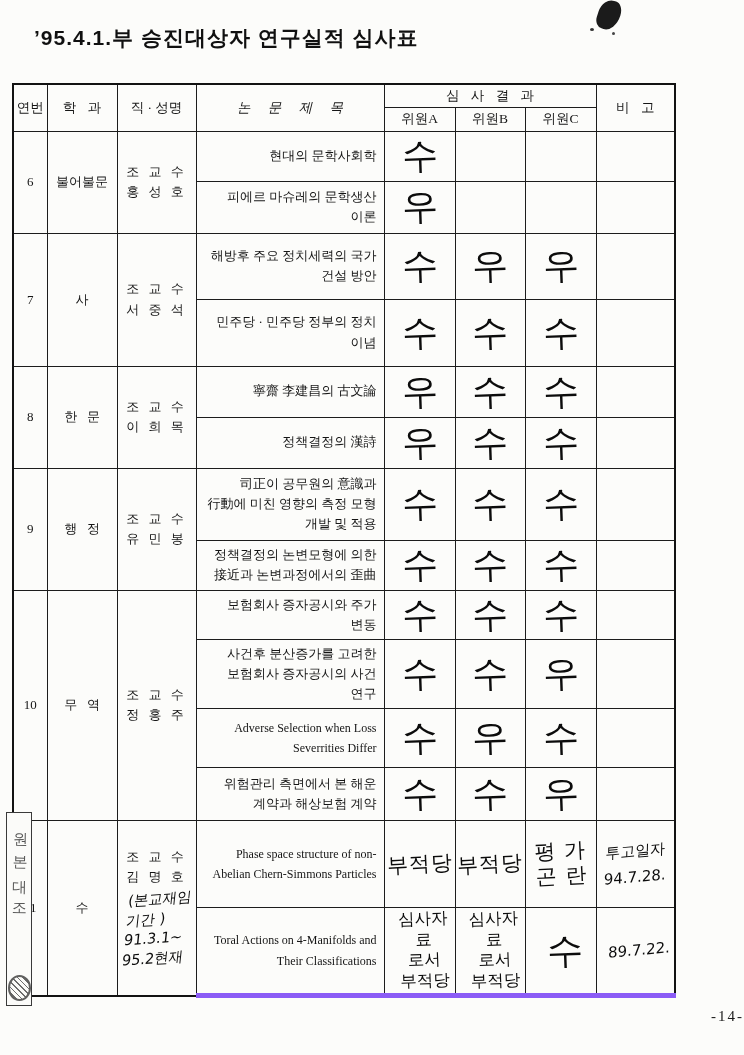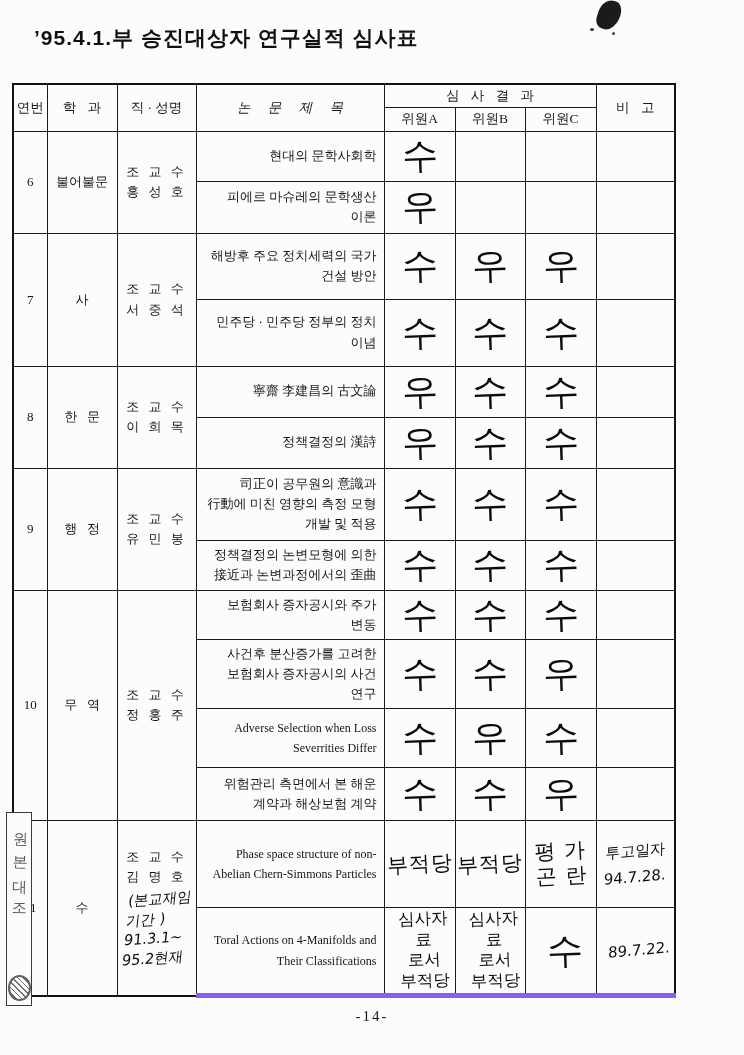--- a/index.html
+++ b/index.html
@@ -65,21 +65,21 @@
 
   .ink-blot {
     position:absolute; left:598px; top:0; width:22px; height:30px;
     background:#1b1b1b; border-radius:58% 42% 60% 40% / 55% 45% 65% 35%;
     transform:rotate(18deg);
   }
   .ink-dot1 { position:absolute; left:590px; top:28px; width:4px; height:3px; background:#333; border-radius:50%; }
   .ink-dot2 { position:absolute; left:612px; top:32px; width:3px; height:3px; background:#444; border-radius:50%; }
 
   .page-number {
-    position:absolute; left:0; top:1008px; width:744px; text-align:center;
+    position:absolute; left:0; top:1008px; width:744px; text-align:right;
     font-size:15px; letter-spacing:2px; color:#1a1a1a;
   }
 </style>
 </head>
 <body>
 
 <div class="page">
 
   <div class="doc-title">’95.4.1.부 승진대상자 연구실적 심사표</div>
 

